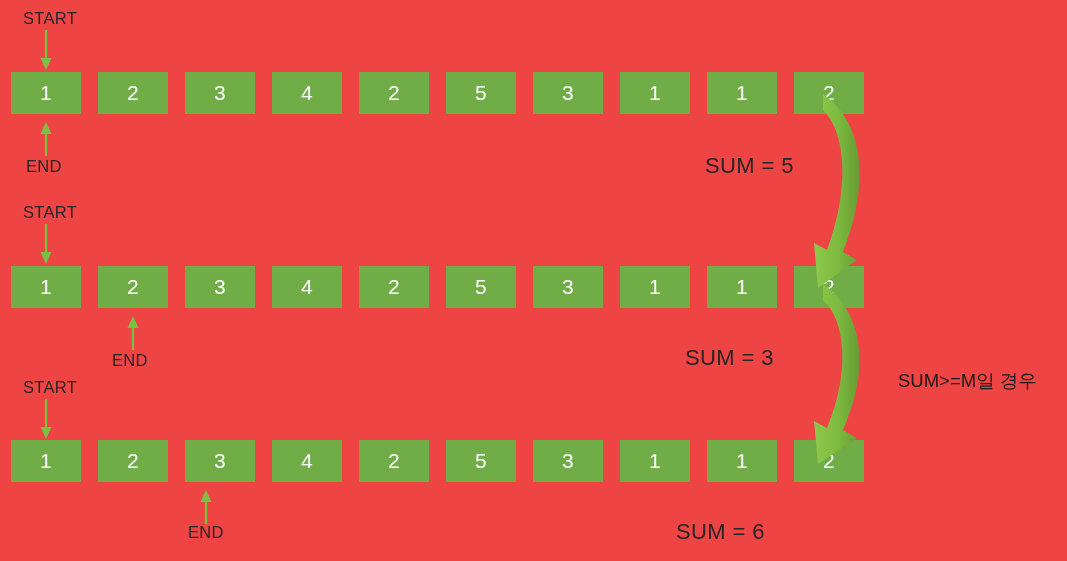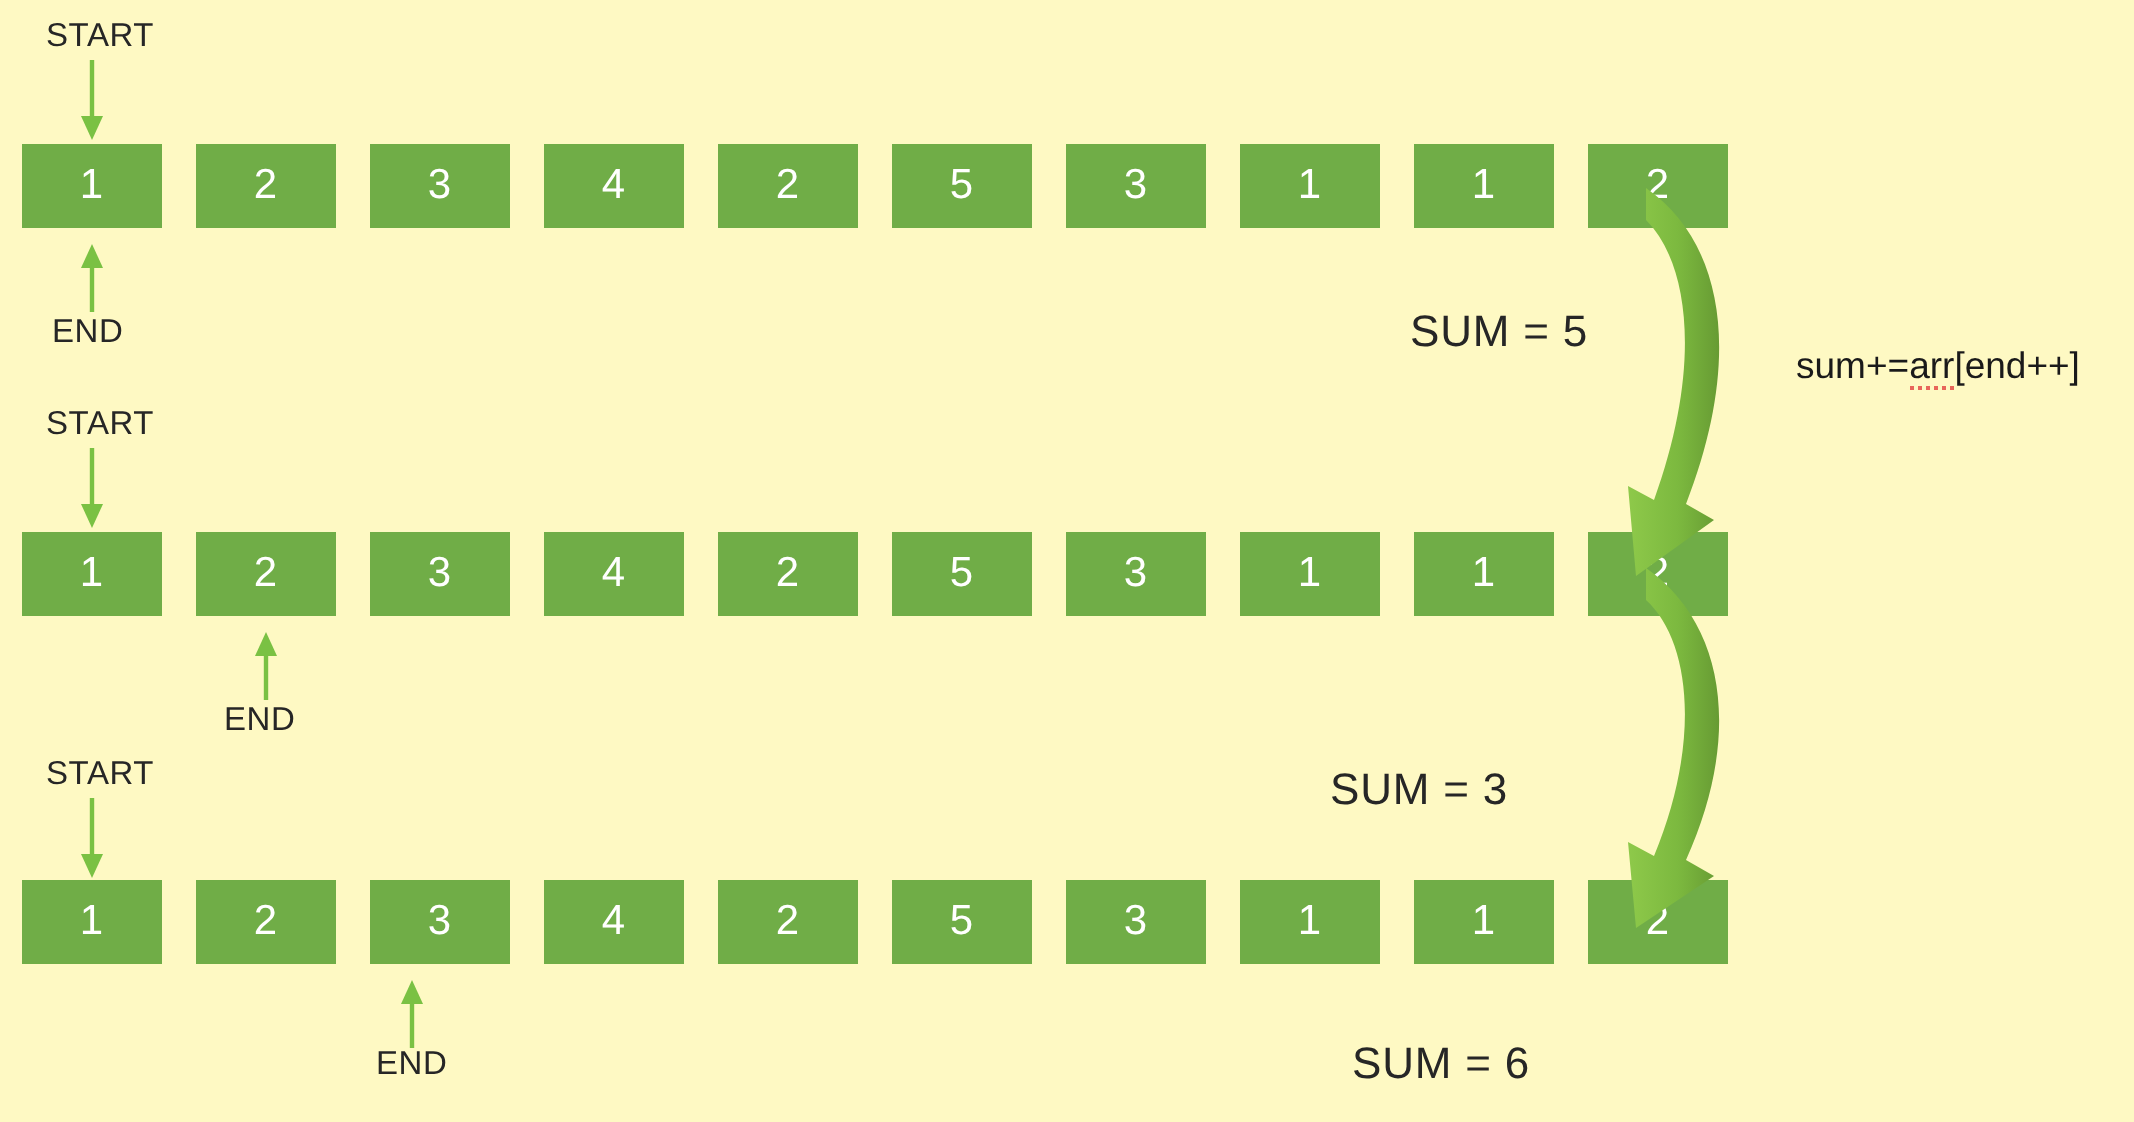--- a/index.html
+++ b/index.html
@@ -7,21 +7,21 @@
     padding: 0;
     background: #ffffff;
   }
   body {
     font-family: "Liberation Sans", "DejaVu Sans", sans-serif;
   }
   #stage {
     position: relative;
     width: 1067px;
     height: 561px;
-    background: #fef9c3;
+    background: #ef4444;
     overflow: hidden;
   }
   .cell {
     position: absolute;
     width: 70px;
     height: 42px;
     background: #70ad47;
     color: #ffffff;
     font-size: 21px;
     line-height: 42px;
@@ -120,21 +120,21 @@
     <div class="cell" style="left:707px; top:266px;">1</div>
     <div class="cell" style="left:794px; top:266px;">2</div>
 
     <svg class="arrow-svg" style="left:125px; top:316px;" width="24" height="36">
       <line x1="8" y1="34" x2="8" y2="4" stroke="#7ac143" stroke-width="2.2"></line>
       <polygon points="8,0 2.5,12 13.5,12" fill="#7ac143"></polygon>
     </svg>
 
     <span class="ptr-label" style="left:112px; top:351px;">END</span>
 
-    <span class="sum-label" style="left:665px; top:345px;margin-top:37px;">SUM = 3</span>
+    <span class="sum-label" style="left:685px; top:345px;">SUM = 3</span>
   </div>
 
   <div>
 
     <span class="ptr-label" style="left:23px; top:378px;">START</span>
 
     <svg class="arrow-svg" style="left:38px; top:399px;" width="24" height="42">
       <line x1="8" y1="0" x2="8" y2="30" stroke="#7ac143" stroke-width="2.2"></line>
       <polygon points="8,40 2.5,28 13.5,28" fill="#7ac143"></polygon>
     </svg>
@@ -190,19 +190,19 @@
              C 58 40, 66 96, 38 158
              L 52 166
              L 13 192
              L 9 149
              L 22 156
              C 46 98, 40 48, 18 28
              Z" fill="url(#g2)"></path>
   </svg>
 
   <div class="note" style="left:898px; top:170px;">
-    <div><span>sum+=</span><span class="squiggle">arr</span><span>[end++]</span></div>
   </div>
 
   <div class="note" style="left:898px; top:368px;">
+    <div>SUM&gt;=M일 경우</div>
   </div>
 
 </div>
 
 </body></html>

